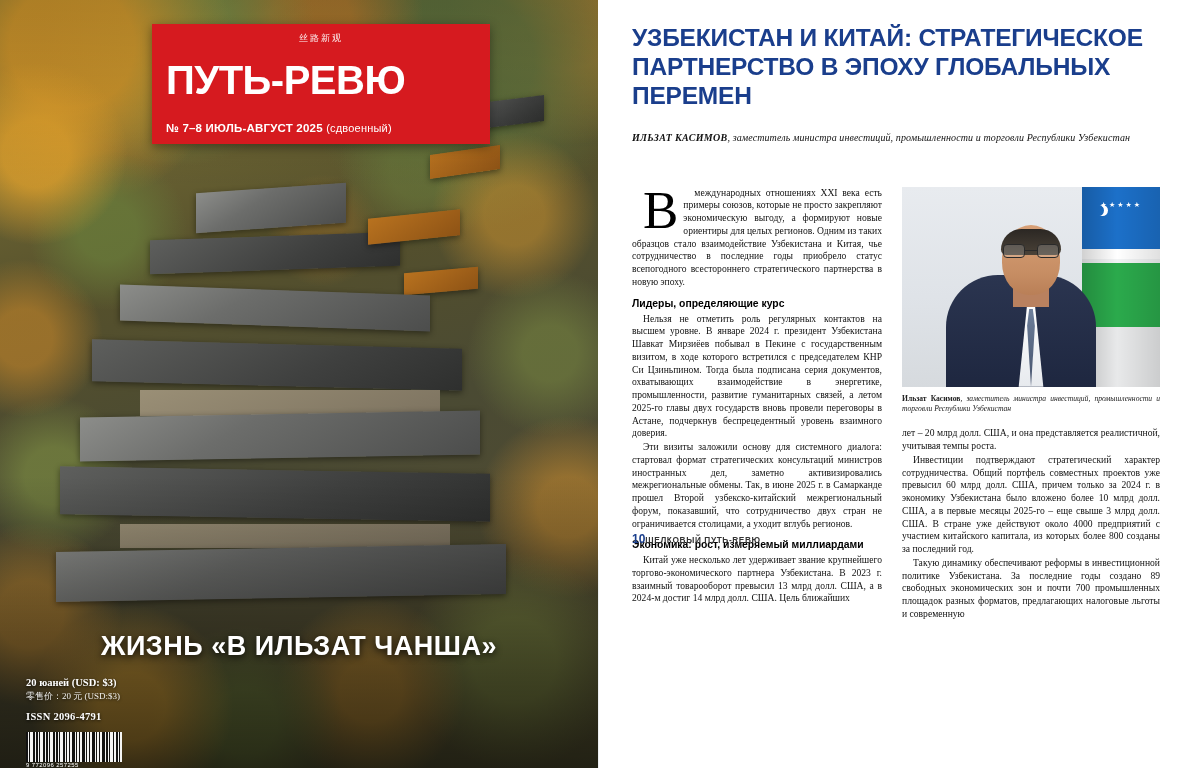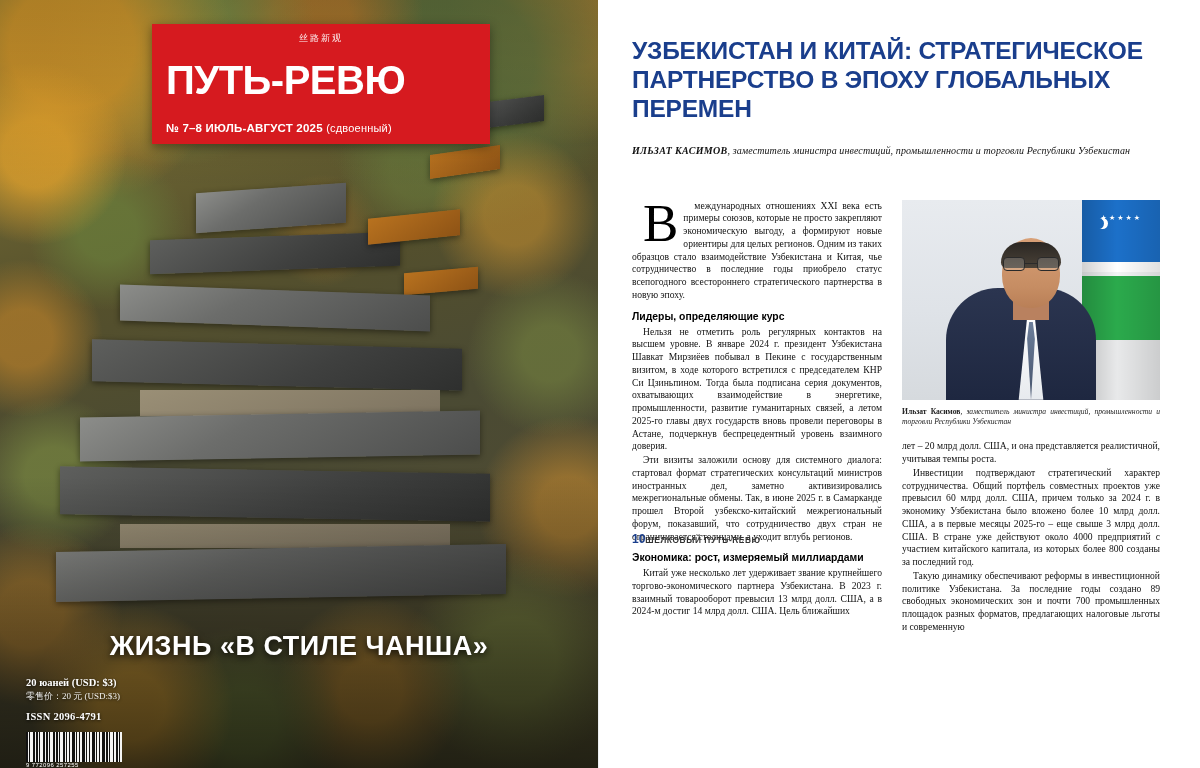--- a/index.html
+++ b/index.html
@@ -152,21 +152,21 @@
     font-family: "Liberation Sans", sans-serif;
     font-size: 6px; color: #fff; letter-spacing: .4px;
   }
 
   
   .article {
     position: relative;
     width: 602px;
     height: 560px;
     background: #ffffff;
-    padding: 37px 40px 0 34px;
+    padding: 24px 40px 0 34px;
   }
   .article-title {
     color: #1a3e8c;
     font-family: "Liberation Sans", sans-serif;
     font-weight: bold;
     font-size: 24.5px;
     line-height: 1.18;
     letter-spacing: -0.2px;
     text-transform: uppercase;
     max-width: 536px;
@@ -378,21 +378,21 @@
 
     <div class="masthead">
       <div class="cn">丝路新观</div>
       <div class="line2">ПУТЬ-РЕВЮ</div>
       <div class="issue">
         <span>№ 7–8 ИЮЛЬ-АВГУСТ 2025</span>
         <span class="dup">(сдвоенный)</span>
       </div>
     </div>
 
-    <div class="cover-headline">ЖИЗНЬ «В СТИЛЕ ЧАНША»</div>
+    <div class="cover-headline">ЖИЗНЬ «В ИЛЬЗАТ ЧАНША»</div>
 
     <div class="cover-bottom-left">
       <div class="price">20 юаней (USD: $3)</div>
       <div class="price-cn">零售价：20 元 (USD:$3)</div>
       <div class="issn">ISSN 2096-4791</div>
     </div>
     <div class="barcode"></div>
     <div class="barcode-num">9 772096 257255</div>
   </div>
 

